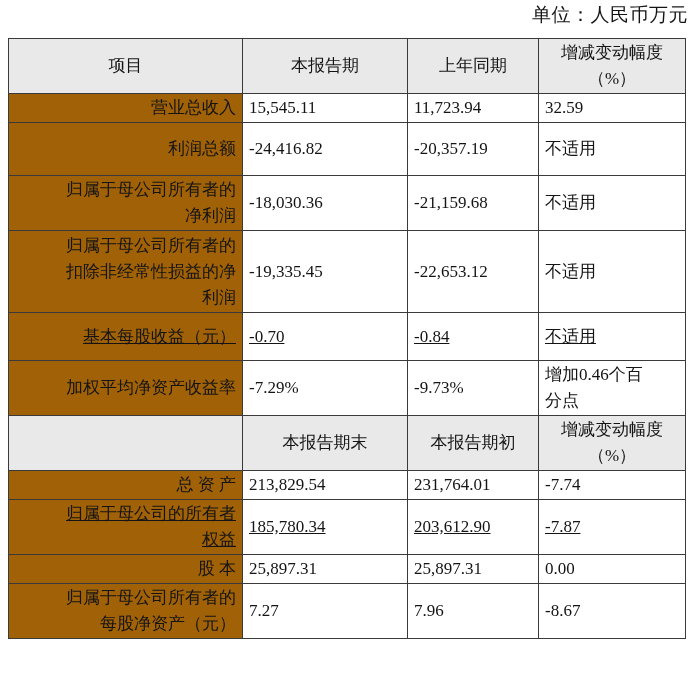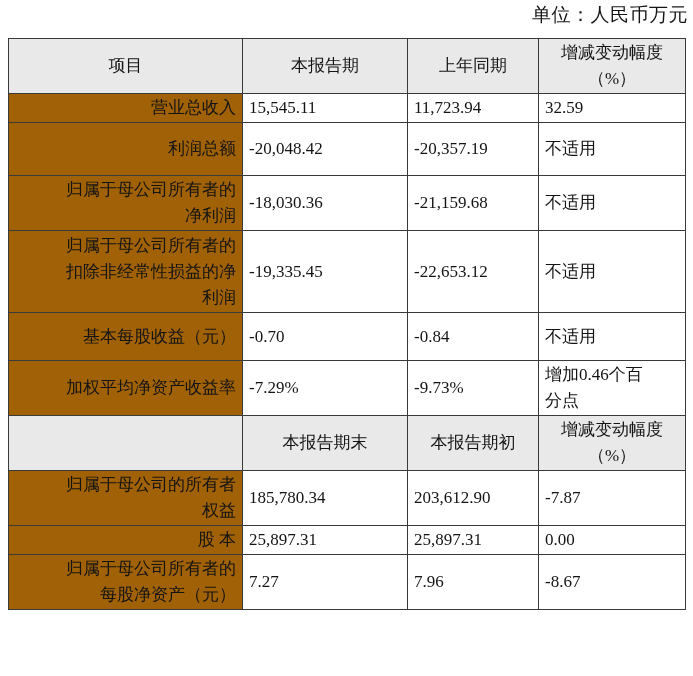--- a/index.html
+++ b/index.html
@@ -57,25 +57,25 @@
   .fin td.num {
     background: #ffffff;
   }
 
   tr.h1  { height: 53px; margin-left: 16px; }
   tr.r1  { height: 28px; }
   tr.r2  { height: 52px; }
   tr.r3  { height: 53px; }
   tr.r4  { height: 55px; }
   tr.r5  { height: 82px; }
-  tr.r6  { height: 48px; }
+  tr.r6  { height: 48px; text-decoration: underline; }
   tr.r7  { height: 53px; }
   tr.h2  { height: 54px; }
   tr.r8  { height: 27px; }
-  tr.r9  { height: 50px; }
+  tr.r9  { height: 50px; text-decoration: underline; }
   tr.r10 { height: 27px; margin-top: 12px; }
   tr.r11 { height: 53px; }
 </style>
 </head>
 <body>
 
 <div class="page">
 
   <div class="unit-label">单位：人民币万元</div>
 
@@ -96,21 +96,21 @@
       </tr>
 
       <tr class="r1">
         <td class="item">营业总收入</td>
         <td class="num">15,545.11</td>
         <td class="num">11,723.94</td>
         <td class="num">32.59</td>
       </tr>
       <tr class="r3">
         <td class="item">利润总额</td>
-        <td class="num">-20,048.42</td>
+        <td class="num">-24,416.82</td>
         <td class="num">-20,357.19</td>
         <td class="num">不适用</td>
       </tr>
       <tr class="r4">
         <td class="item">归属于母公司所有者的
 净利润</td>
         <td class="num">-18,030.36</td>
         <td class="num">-21,159.68</td>
         <td class="num">不适用</td>
       </tr>
@@ -137,20 +137,26 @@
       </tr>
 
       <tr class="h2">
         <th></th>
         <th>本报告期末</th>
         <th>本报告期初</th>
         <th>增减变动幅度
 （%）</th>
       </tr>
 
+      <tr class="r8">
+        <td class="item">总 资 产</td>
+        <td class="num">213,829.54</td>
+        <td class="num">231,764.01</td>
+        <td class="num">-7.74</td>
+      </tr>
       <tr class="r9">
         <td class="item">归属于母公司的所有者
 权益</td>
         <td class="num">185,780.34</td>
         <td class="num">203,612.90</td>
         <td class="num">-7.87</td>
       </tr>
       <tr class="r10">
         <td class="item">股 本</td>
         <td class="num">25,897.31</td>

